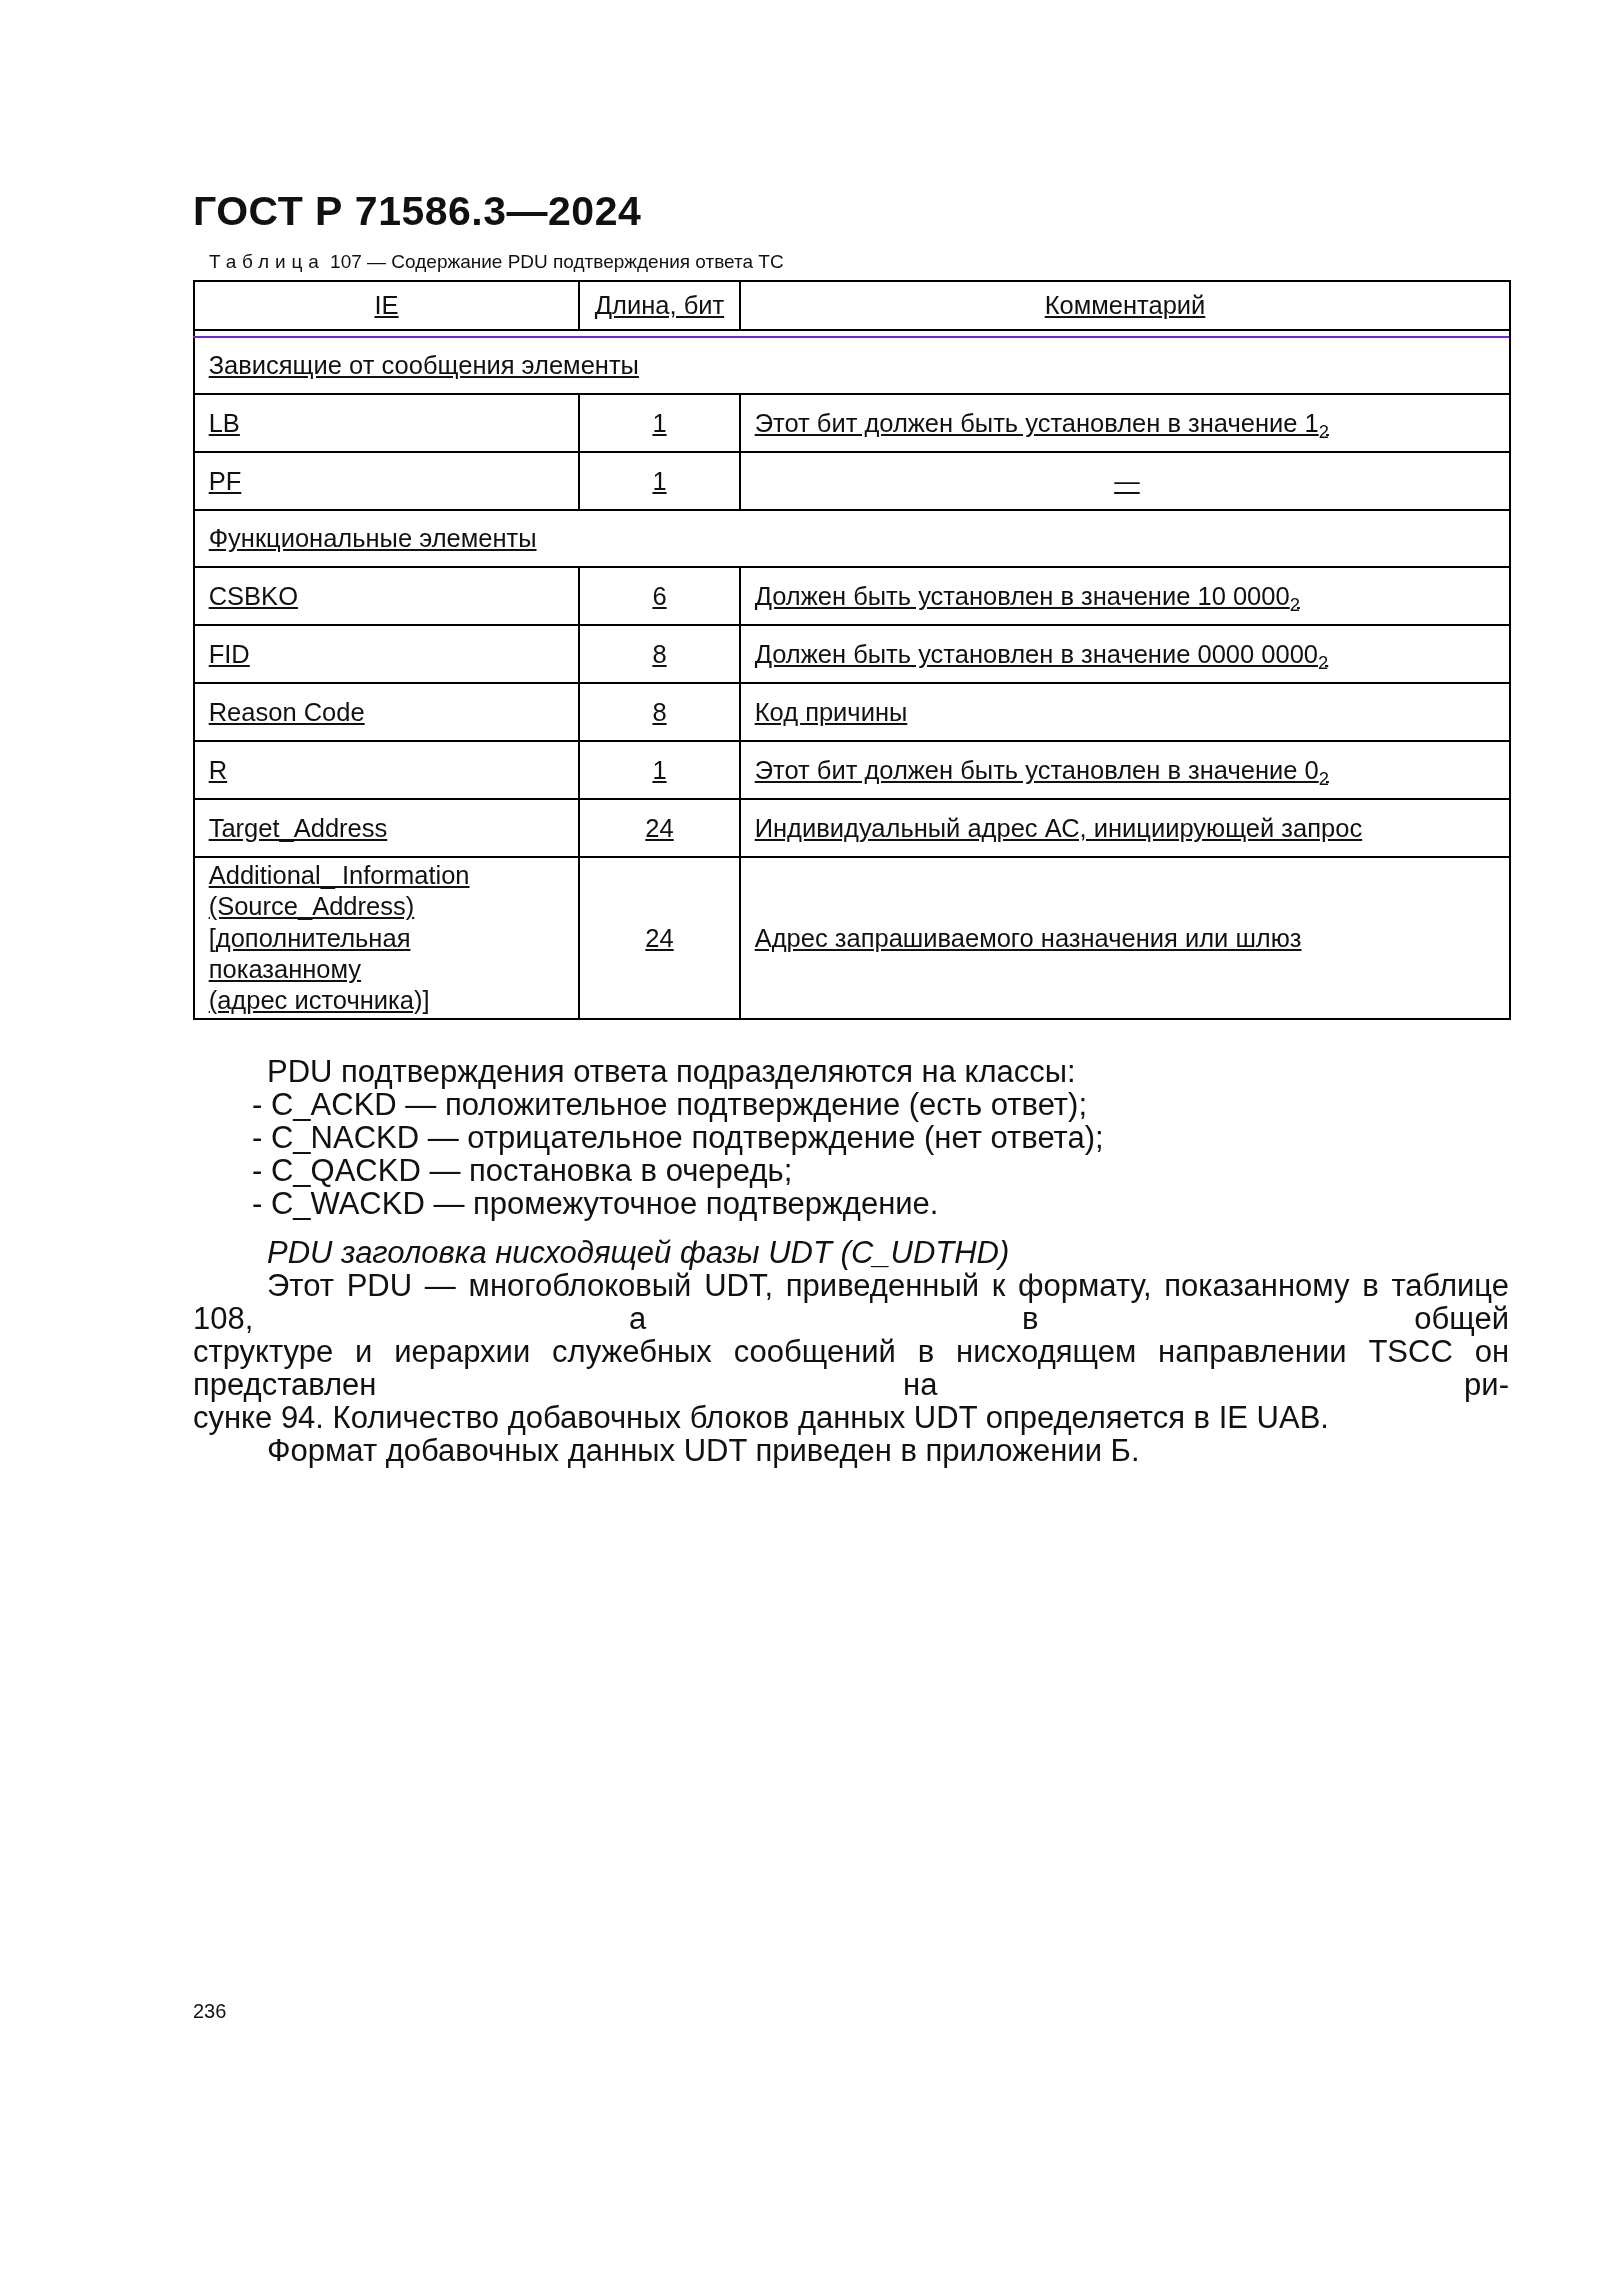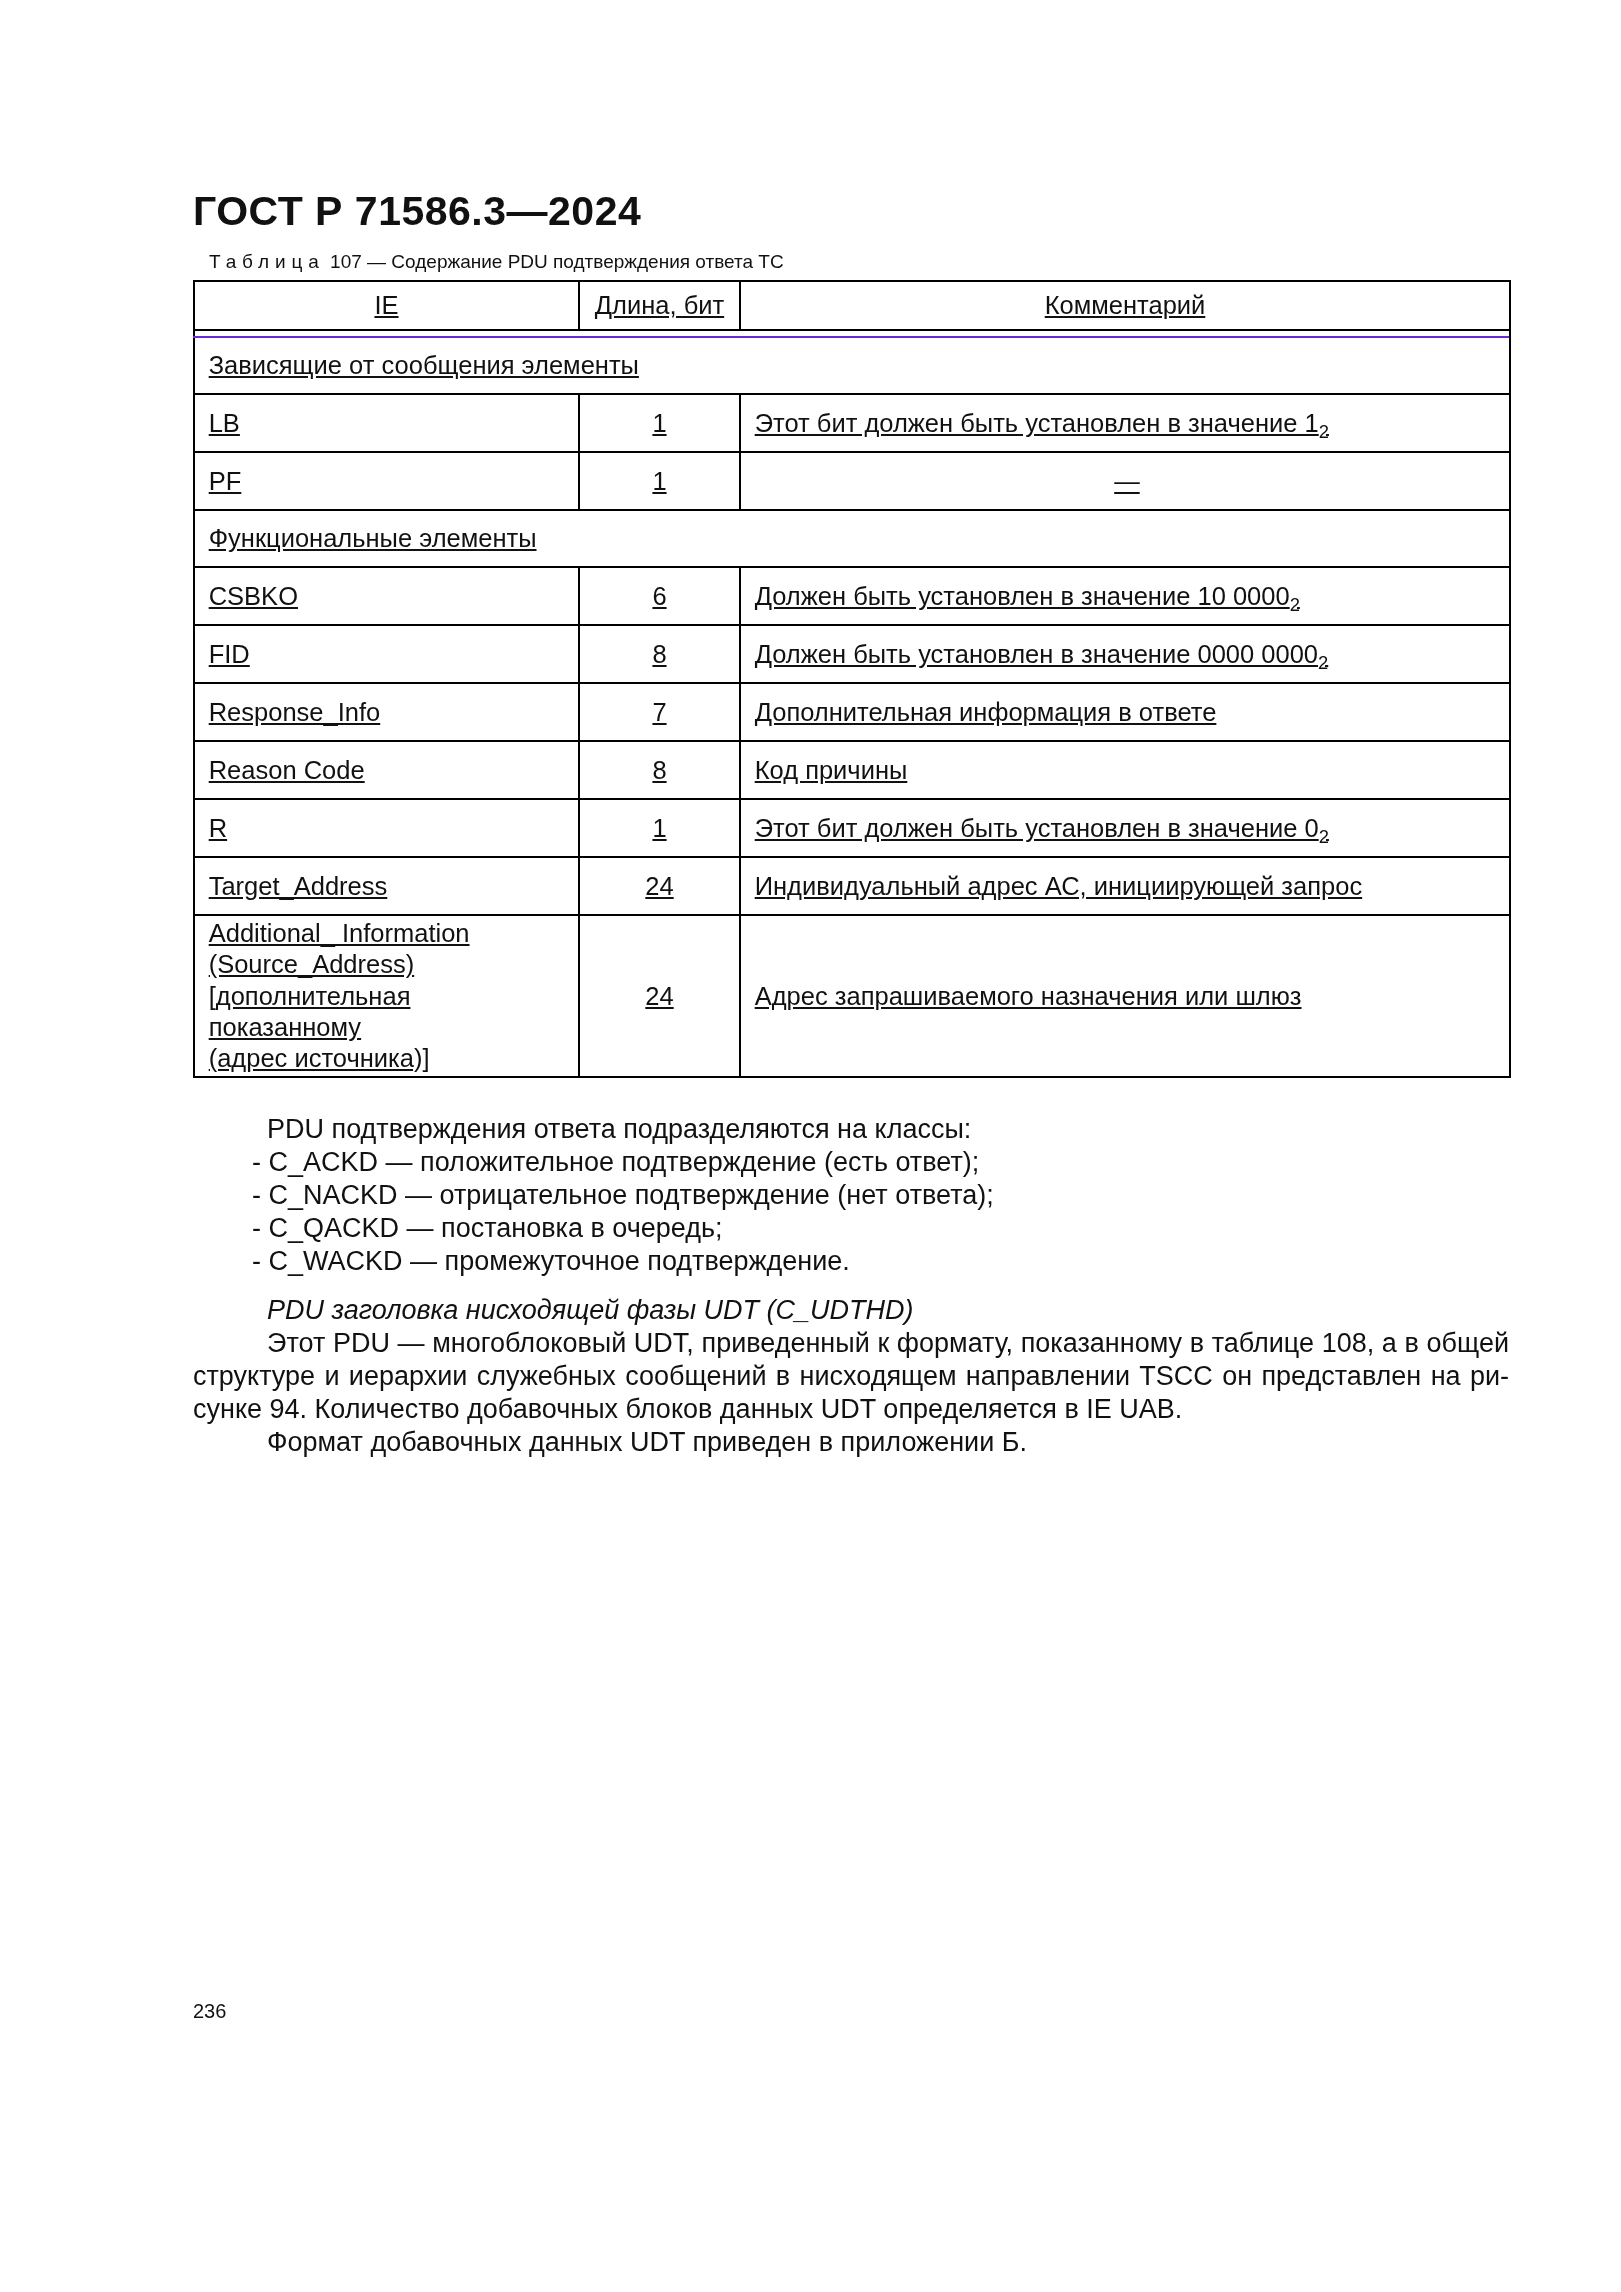--- a/index.html
+++ b/index.html
@@ -58,21 +58,21 @@
   tr.head-row th { height: 43px; text-align: center; padding: 2px 5.9px; }
   tr.spacer-row td { border: 0; height: 4.9px; padding: 0; }
   tr.section-row td { height: 51px; text-align: left; border-top: 2px solid #6d28d9; margin-top: 46px; }
   tr.data-row td { height: 52px; }
   tr.data-row td.bits { text-align: center; padding: 2px 3.9px; }
   tr.data-row td.center { text-align: center; }
   tr.tall-row td { height: 133px; border-radius: 24px; }
   sub { font-size: 0.72em; line-height: 0; }
   .body-text {
     margin-top: 35px;
-    font-size: 27px;
+    font-size: 31px;
     line-height: 33px;
   }
   .line { white-space: nowrap; }
   .indent { text-indent: 74px; }
   .list-line { padding-left: 59px; }
   .italic { font-style: italic; margin-top: 16px; }
   .just {
     white-space: normal;
     text-align: justify;
     text-align-last: justify;
@@ -137,25 +137,20 @@
         <td class="bits">6</td>
         <td><span>Должен быть установлен в значение 10 0000</span><sub>2</sub></td>
       </tr>
 
       <tr class="data-row">
         <td>FID</td>
         <td class="bits">8</td>
         <td><span>Должен быть установлен в значение 0000 0000</span><sub>2</sub></td>
       </tr>
 
-      <tr class="data-row">
-        <td>Response_Info</td>
-        <td class="bits">7</td>
-        <td>Дополнительная информация в ответе</td>
-      </tr>
 
       <tr class="data-row">
         <td>Reason Code</td>
         <td class="bits">8</td>
         <td>Код причины</td>
       </tr>
 
       <tr class="data-row">
         <td>R</td>
         <td class="bits">1</td>

